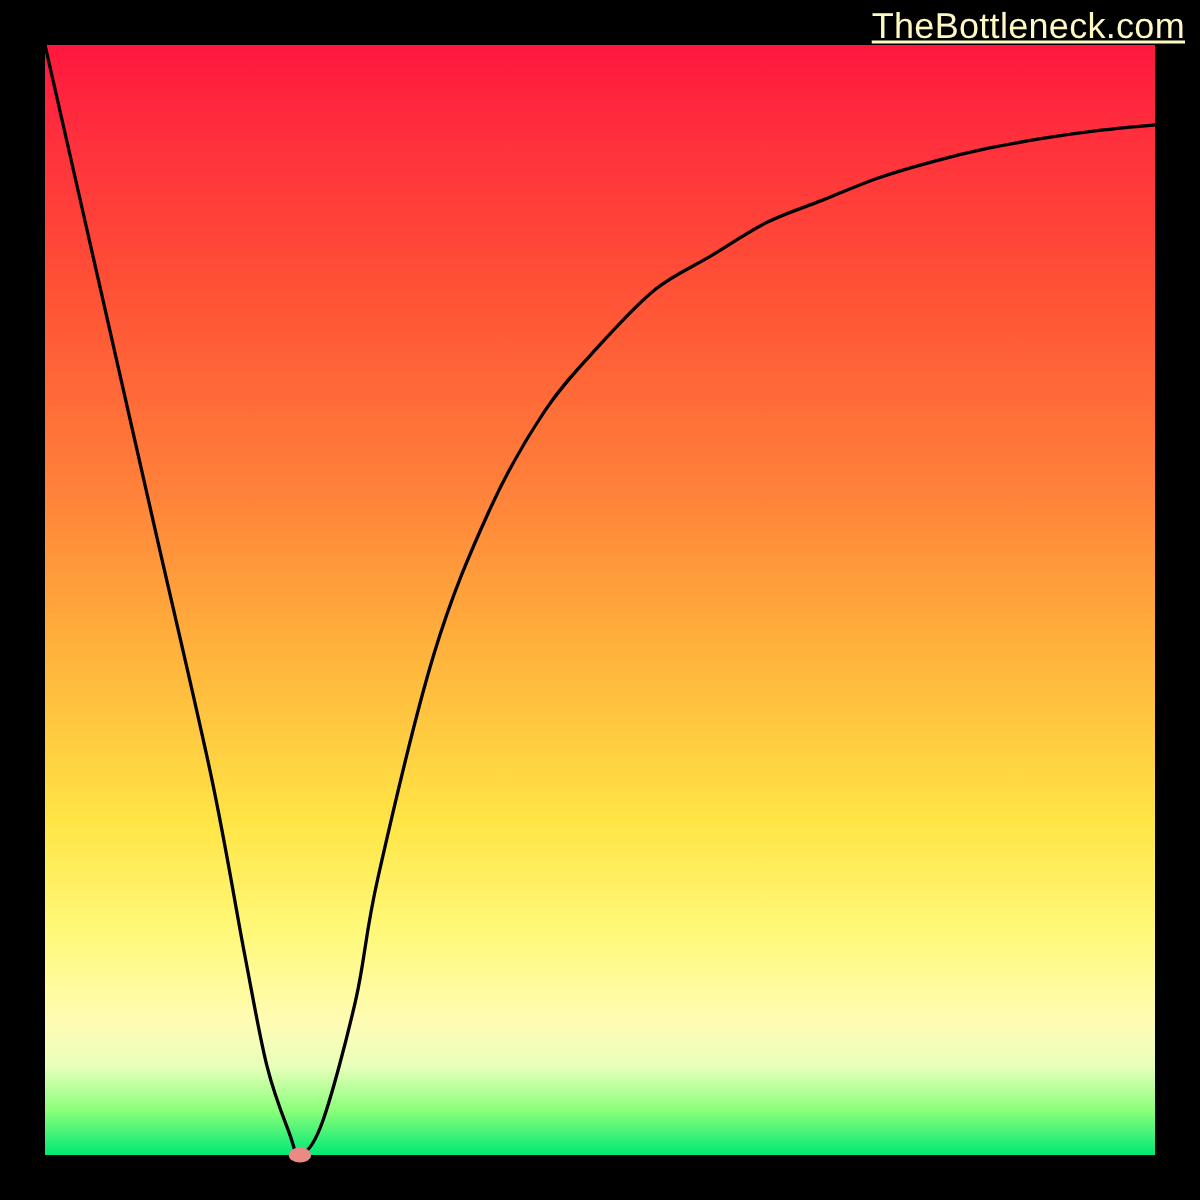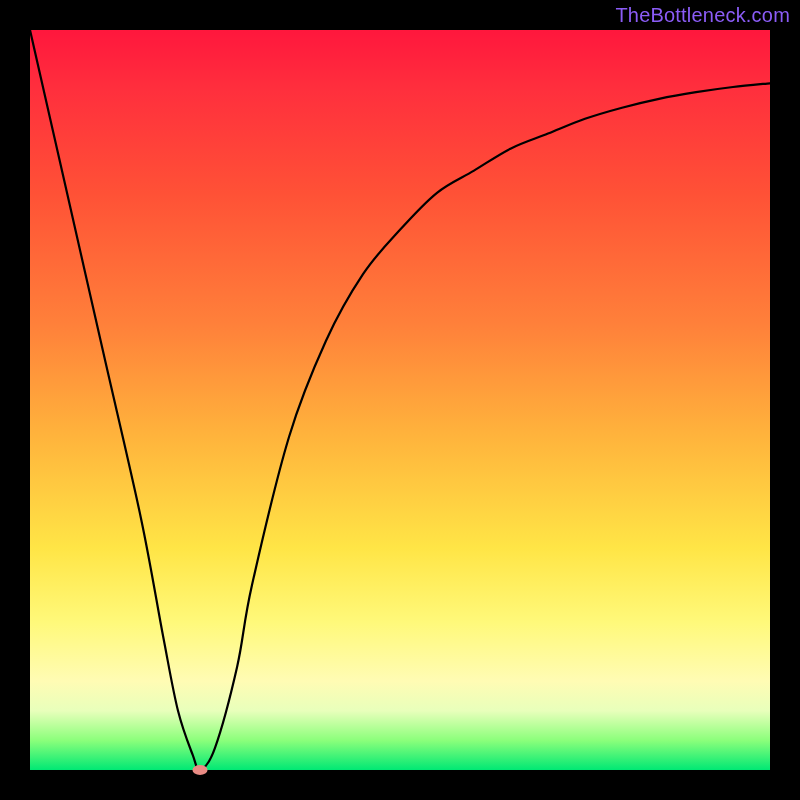--- a/index.html
+++ b/index.html
@@ -43,25 +43,26 @@
     position: absolute;
     left: 0;
     top: 0;
     width: 740px;
     height: 740px;
   }
   .watermark {
     position: absolute;
     top: 4px;
     right: 10px;
-    color: #8b5cf6;
-    font-size: 20px;
+    color: #fef9c3;
+    font-size: 24px;
     font-weight: 500;
     letter-spacing: 0.2px;
     user-select: none;
+    text-decoration: underline;
   }
   .marker {
     position: absolute;
     width: 15px;
     height: 10px;
     border-radius: 50%;
     background: #e98b84;
     transform: translate(-50%, -50%);
   }
 </style>

